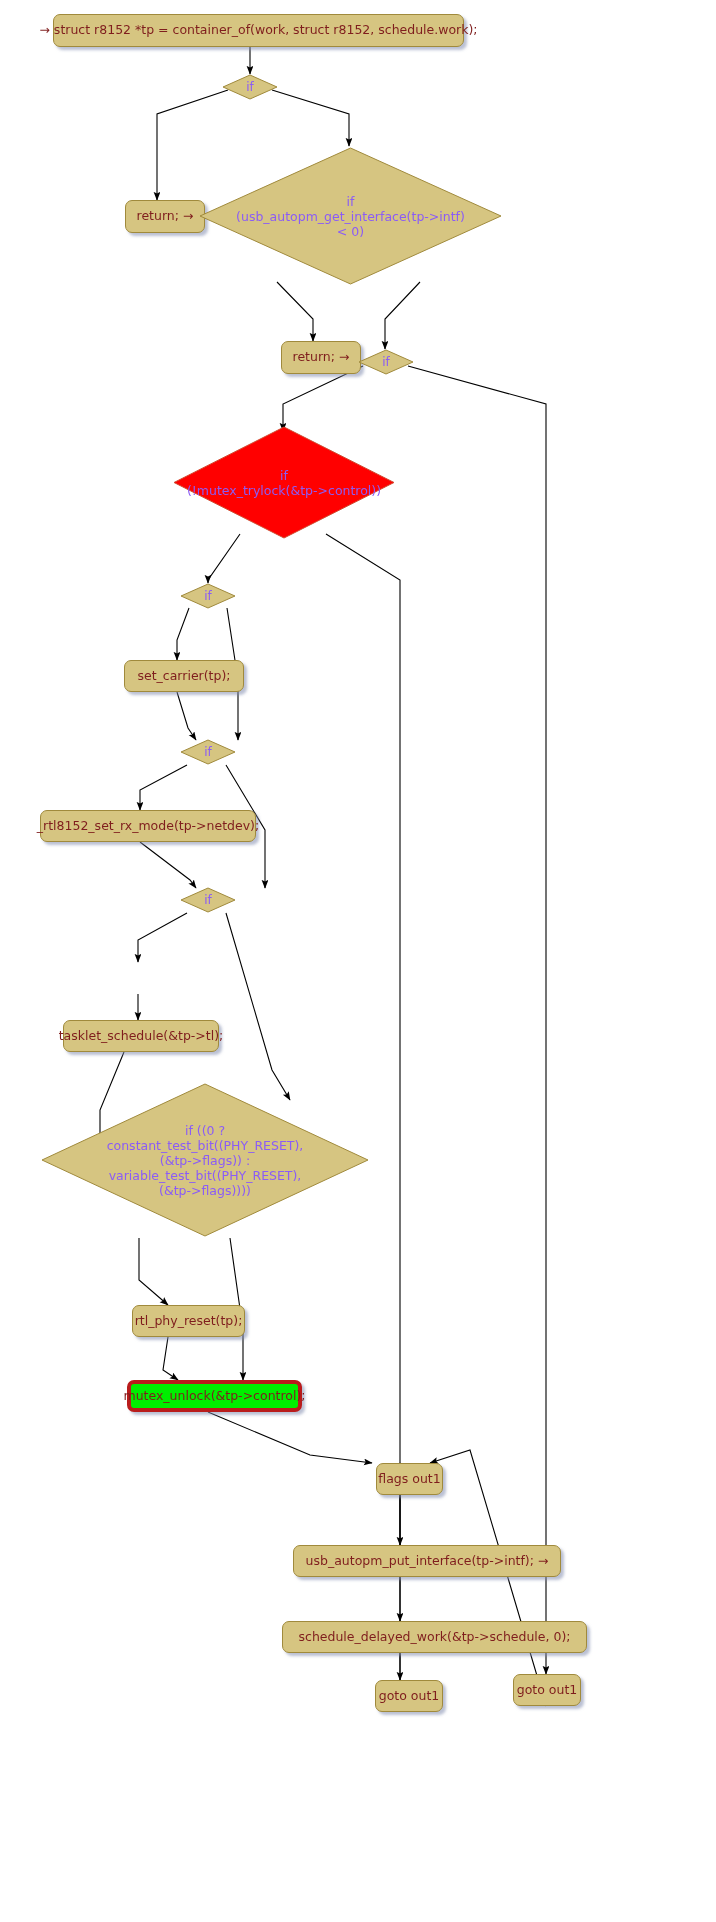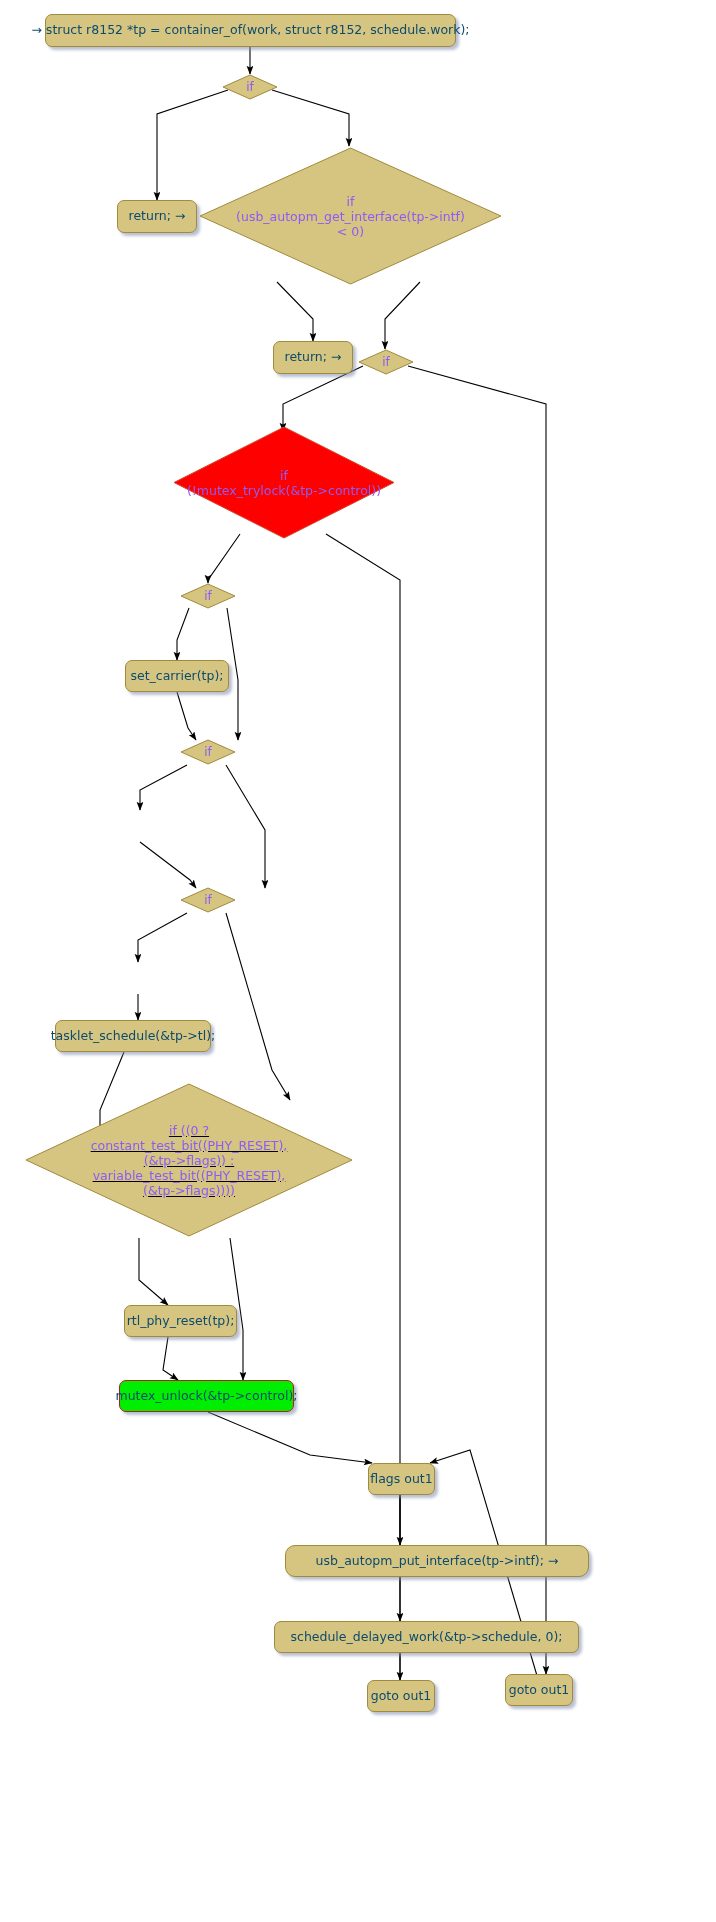--- a/index.html
+++ b/index.html
@@ -25,34 +25,35 @@
     height: 1922px;
     pointer-events: none;
   }
   .node {
     position: absolute;
     box-sizing: border-box;
     display: flex;
     align-items: center;
     justify-content: center;
     text-align: center;
-    color: #0c4a6e;
+    color: #7f1d1d;
     line-height: 1.18;
     white-space: pre;
+    margin-left: 8px;
   }
   .stmt {
     background: #d6c581;
     border: 1px solid #a08a3c;
     border-radius: 7px;
     font-size: 12.5px;
     box-shadow: 3px 3px 3px rgba(130,140,175,0.55);
   }
   .stmt.highlight-green {
     background: #00ef00;
-    border: 1px solid #b91c1c;
+    border: 4px solid #b91c1c;
   }
   .diamond-wrap {
     position: absolute;
     display: flex;
     align-items: center;
     justify-content: center;
   }
   .diamond-shape {
     position: absolute;
     left: 0;
@@ -179,41 +180,42 @@
 (!mutex_trylock(&amp;tp-&gt;control))</span>
   </div>
 
   <div class="diamond-wrap tiny-if" style="left:180px; top:583px; width:56px; height:26px;">
     <svg class="diamond-shape" viewBox="0 0 56 26" preserveAspectRatio="none">
       <polygon points="28,1 55,13 28,25 1,13" fill="#d6c581" stroke="#a08a3c" stroke-width="1"></polygon>
     </svg>
     <span class="diamond-label">if</span>
   </div>
 
-  <div class="node stmt" style="left:125px; top:660px; width:104px; height:32px;">set_carrier(tp);</div>
+  <div class="node stmt" style="left:116px; top:660px; width:120px; height:32px;">set_carrier(tp);</div>
 
   <div class="diamond-wrap tiny-if" style="left:180px; top:739px; width:56px; height:26px;">
     <svg class="diamond-shape" viewBox="0 0 56 26" preserveAspectRatio="none">
       <polygon points="28,1 55,13 28,25 1,13" fill="#d6c581" stroke="#a08a3c" stroke-width="1"></polygon>
     </svg>
     <span class="diamond-label">if</span>
   </div>
 
+  <div class="node stmt" style="left:32px; top:810px; width:216px; height:32px;">_rtl8152_set_rx_mode(tp-&gt;netdev);</div>
 
   <div class="diamond-wrap tiny-if" style="left:180px; top:887px; width:56px; height:26px;">
     <svg class="diamond-shape" viewBox="0 0 56 26" preserveAspectRatio="none">
       <polygon points="28,1 55,13 28,25 1,13" fill="#d6c581" stroke="#a08a3c" stroke-width="1"></polygon>
     </svg>
     <span class="diamond-label">if</span>
   </div>
 
 
   <div class="node stmt" style="left:55px; top:1020px; width:156px; height:32px;">tasklet_schedule(&amp;tp-&gt;tl);</div>
 
-  <div class="diamond-wrap" style="left:24px; top:1082px; width:330px; height:156px;text-decoration:underline;">
+  <div class="diamond-wrap" style="left:40px; top:1082px; width:330px; height:156px;">
     <svg class="diamond-shape" viewBox="0 0 330 156" preserveAspectRatio="none">
       <polygon points="165,2 328,78 165,154 2,78" fill="#d6c581" stroke="#a08a3c" stroke-width="1"></polygon>
     </svg>
     <span class="diamond-label">if ((0 ?
 constant_test_bit((PHY_RESET),
 (&amp;tp-&gt;flags)) :
 variable_test_bit((PHY_RESET),
 (&amp;tp-&gt;flags))))</span>
   </div>
 
@@ -222,15 +224,15 @@
   <div class="node stmt" style="left:274px; top:1621px; width:305px; height:32px;">schedule_delayed_work(&amp;tp-&gt;schedule, 0);</div>
 
   <div class="node stmt highlight-green" style="left:119px; top:1380px; width:175px; height:32px;">mutex_unlock(&amp;tp-&gt;control);</div>
 
   <div class="node stmt" style="left:367px; top:1680px; width:68px; height:32px;">goto out1</div>
 
   <div class="node stmt" style="left:505px; top:1674px; width:68px; height:32px;">goto out1</div>
 
   <div class="node stmt" style="left:368px; top:1463px; width:67px; height:32px;">flags out1</div>
 
-  <div class="node stmt" style="left:285px; top:1545px; width:304px; height:32px;border-radius:10px;">usb_autopm_put_interface(tp-&gt;intf); →</div>
+  <div class="node stmt" style="left:285px; top:1545px; width:268px; height:32px;">usb_autopm_put_interface(tp-&gt;intf); →</div>
 
 </div>
 
 </body></html>

